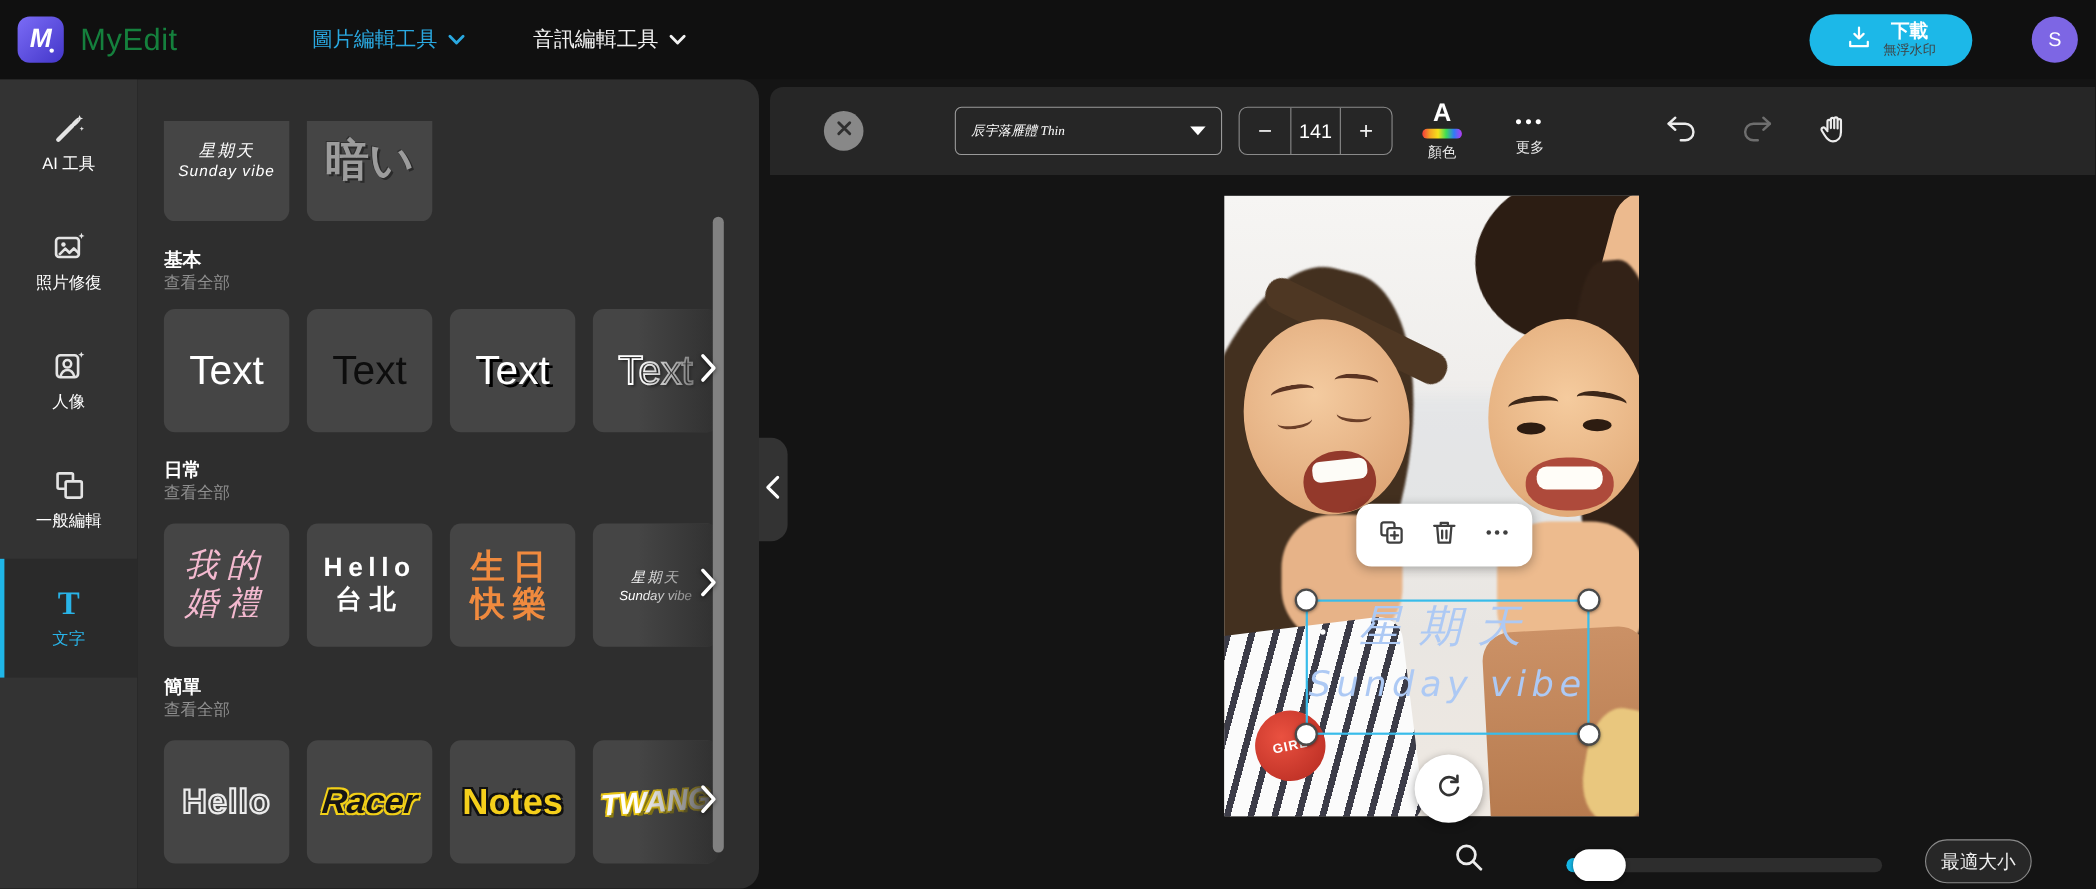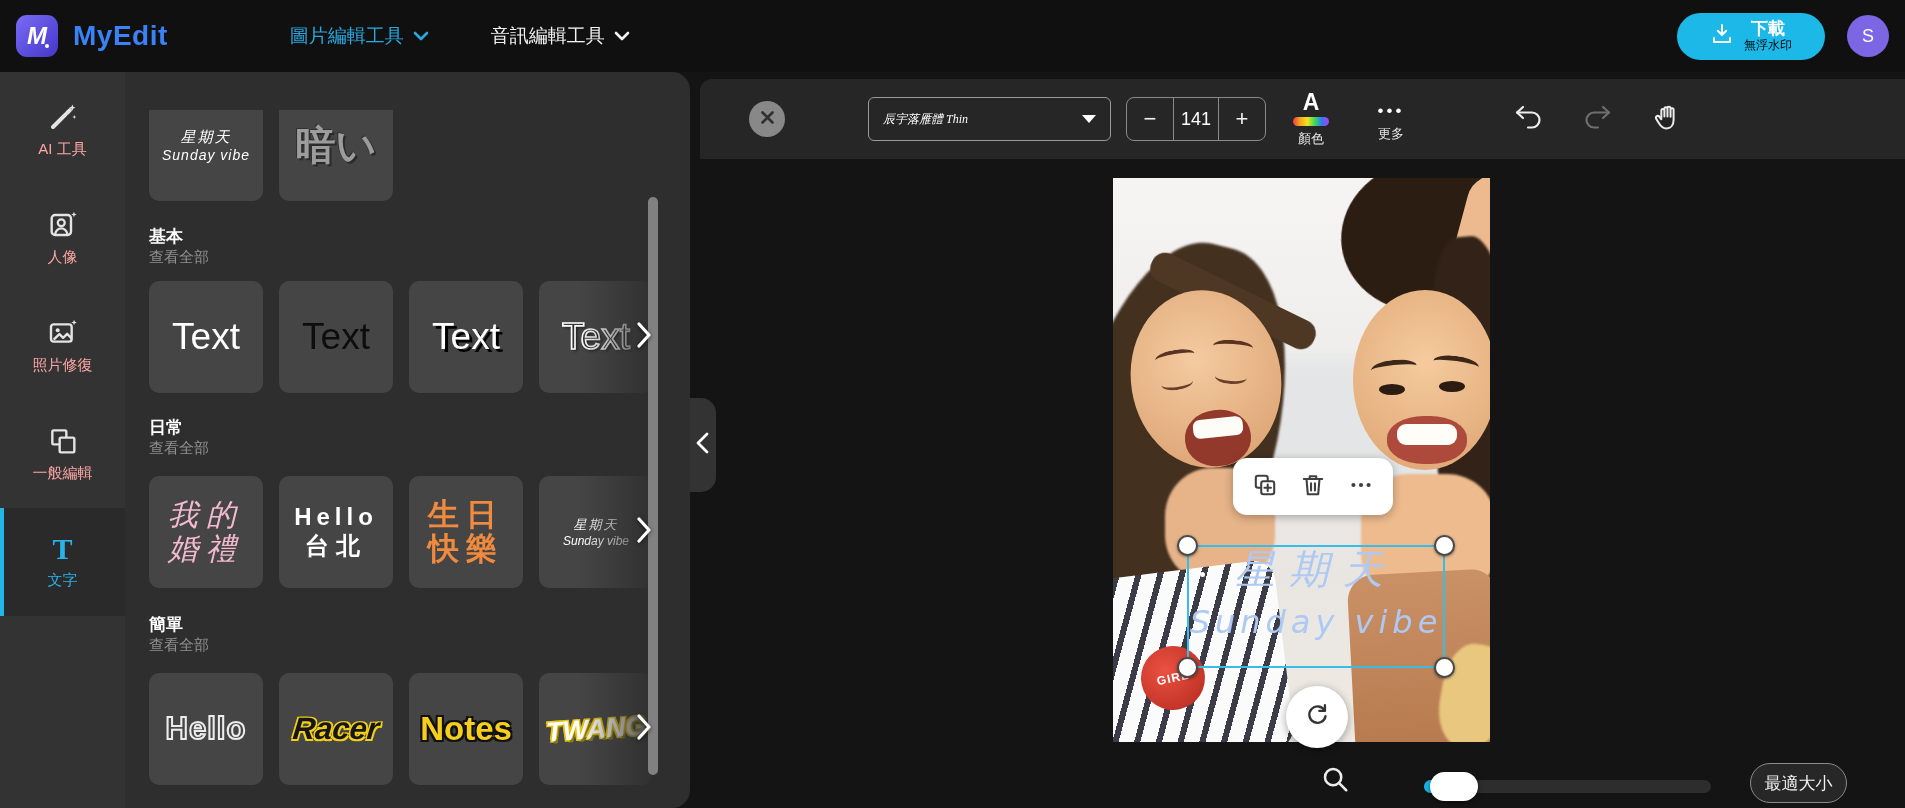--- a/index.html
+++ b/index.html
@@ -9,42 +9,42 @@
 
   
   .header { position:absolute; left:0; top:0; width:1905px; height:72px;
     background:#101010; display:flex; align-items:center; z-index:40; }
   .logo-badge { width:42px; height:42px; margin-left:16px; border-radius:11px;
     background:linear-gradient(135deg,#7b6cf6,#4336c9); display:flex;
     align-items:center; justify-content:center; position:relative; }
   .logo-badge .m { color:#fff; font-size:24px; font-weight:bold; font-style:italic; }
   .logo-badge .dot { position:absolute; right:9px; bottom:9px; width:4px; height:4px;
     border-radius:50%; background:#fff; }
-  .brand { color:#3b82f6; font-size:28px; font-weight:bold; margin-left:15px; letter-spacing:.5px; }
+  .brand { color:#15803d; font-size:28px; font-weight:normal; margin-left:15px; letter-spacing:.5px; }
   .nav { display:flex; align-items:center; margin-left:122px; gap:62px; }
   .nav-item { display:flex; align-items:center; gap:9px; font-size:19px; cursor:pointer; }
   .nav-item.active { color:#2aa9e1; }
   .nav-item.idle { color:#f2f2f2; }
   .caret svg { display:block; }
-  .header-right { margin-left:auto; display:flex; align-items:center; margin-right:16px; }
+  .header-right { margin-left:auto; display:flex; align-items:center; margin-right:16px;gap:32px; }
   .dl-btn { height:47px; min-width:148px; border-radius:24px; background:#1cb8e8;
     display:flex; align-items:center; justify-content:center; gap:10px; padding:0 20px;
     cursor:pointer; }
   .dl-txt { display:flex; flex-direction:column; align-items:center; line-height:1.1; }
   .dl-title { color:#fff; font-size:17px; font-weight:bold; }
-  .dl-sub { color:#000000; font-size:12px; }
+  .dl-sub { color:#404040; font-size:12px; }
   .avatar { width:42px; height:42px; border-radius:50%; background:#7d66e4; color:#fff;
     font-size:18px; display:flex; align-items:center; justify-content:center;
     margin-left:22px; cursor:pointer; }
 
   
   .sidebar { position:absolute; left:0; top:72px; width:125px; height:736px;
     background:#333333; z-index:30; display:flex; flex-direction:column; padding-top:4px; }
   .side-item { height:108px; display:flex; flex-direction:column; align-items:center;
-    justify-content:center; gap:7px; color:#fca5a5; font-size:15px; cursor:pointer;
+    justify-content:center; gap:7px; color:#ffffff; font-size:15px; cursor:pointer;
     position:relative; }
   .side-item svg { display:block; }
   .side-item.active { background:#2a2a2a; color:#29b4e8; }
   .side-item.active::before { content:""; position:absolute; left:0; top:0; bottom:0;
     width:4px; background:#1fb6e8; }
   .t-glyph { font-size:30px; font-weight:bold; line-height:1; font-family:"Liberation Serif", serif; }
 
   
   .drawer { position:absolute; left:125px; top:72px; width:565px; height:736px;
     background:#2e2e2e; border-radius:0 18px 18px 0; overflow:hidden; z-index:20; }
@@ -280,38 +280,38 @@
             <path d="M4.5 19.5L14 10" stroke="#e4e4e4" stroke-width="3" stroke-linecap="round"></path>
             <path d="M15.2 8.8l2-2" stroke="#e4e4e4" stroke-width="3" stroke-linecap="round"></path>
             <path d="M19 2.6l.7 1.7 1.7.7-1.7.7-.7 1.7-.7-1.7-1.7-.7 1.7-.7zM20.5 10.5l.45 1.05L22 12l-1.05.45-.45 1.05-.45-1.05L19 12l1.05-.45z" fill="#e4e4e4"></path>
           </svg>
       </span>
       <span>AI 工具</span>
     </div>
     <div class="side-item">
       <span>
         <svg width="32" height="32" viewBox="0 0 24 24">
+            <rect x="3" y="5.5" width="15.5" height="13" rx="2" fill="none" stroke="#e4e4e4" stroke-width="1.8"></rect>
+            <circle cx="8" cy="10" r="1.5" fill="#e4e4e4"></circle>
+            <path d="M5 17l4.3-4.2 2.8 2.8 3-3 3.4 3.4" fill="none" stroke="#e4e4e4" stroke-width="1.8" stroke-linejoin="round"></path>
+            <path d="M20.3 2l.6 1.5 1.5.6-1.5.6-.6 1.5-.6-1.5-1.5-.6 1.5-.6z" fill="#e4e4e4"></path>
+          </svg>
+      </span>
+      <span>照片修復</span>
+    </div>
+    <div class="side-item">
+      <span>
+        <svg width="32" height="32" viewBox="0 0 24 24">
             <rect x="3.5" y="4.5" width="14.5" height="15" rx="2.5" fill="none" stroke="#e4e4e4" stroke-width="1.8"></rect>
             <circle cx="10.7" cy="10.3" r="2.6" fill="none" stroke="#e4e4e4" stroke-width="1.7"></circle>
             <path d="M6 19c.8-2.9 2.7-4.4 4.7-4.4s3.9 1.5 4.7 4.4" fill="none" stroke="#e4e4e4" stroke-width="1.7"></path>
             <path d="M20.2 2l.6 1.5 1.5.6-1.5.6-.6 1.5-.6-1.5-1.5-.6 1.5-.6z" fill="#e4e4e4"></path>
           </svg>
       </span>
       <span>人像</span>
-    </div>
-    <div class="side-item">
-      <span>
-        <svg width="32" height="32" viewBox="0 0 24 24">
-            <rect x="3" y="5.5" width="15.5" height="13" rx="2" fill="none" stroke="#e4e4e4" stroke-width="1.8"></rect>
-            <circle cx="8" cy="10" r="1.5" fill="#e4e4e4"></circle>
-            <path d="M5 17l4.3-4.2 2.8 2.8 3-3 3.4 3.4" fill="none" stroke="#e4e4e4" stroke-width="1.8" stroke-linejoin="round"></path>
-            <path d="M20.3 2l.6 1.5 1.5.6-1.5.6-.6 1.5-.6-1.5-1.5-.6 1.5-.6z" fill="#e4e4e4"></path>
-          </svg>
-      </span>
-      <span>照片修復</span>
     </div>
     <div class="side-item">
       <span>
         <svg width="32" height="32" viewBox="0 0 24 24">
             <rect x="4" y="4" width="10.5" height="10.5" rx="1" fill="none" stroke="#e4e4e4" stroke-width="1.8"></rect>
             <rect x="9.5" y="9.5" width="11" height="11" rx="1" fill="#333" stroke="#e4e4e4" stroke-width="1.8"></rect>
           </svg>
       </span>
       <span>一般編輯</span>
     </div>

